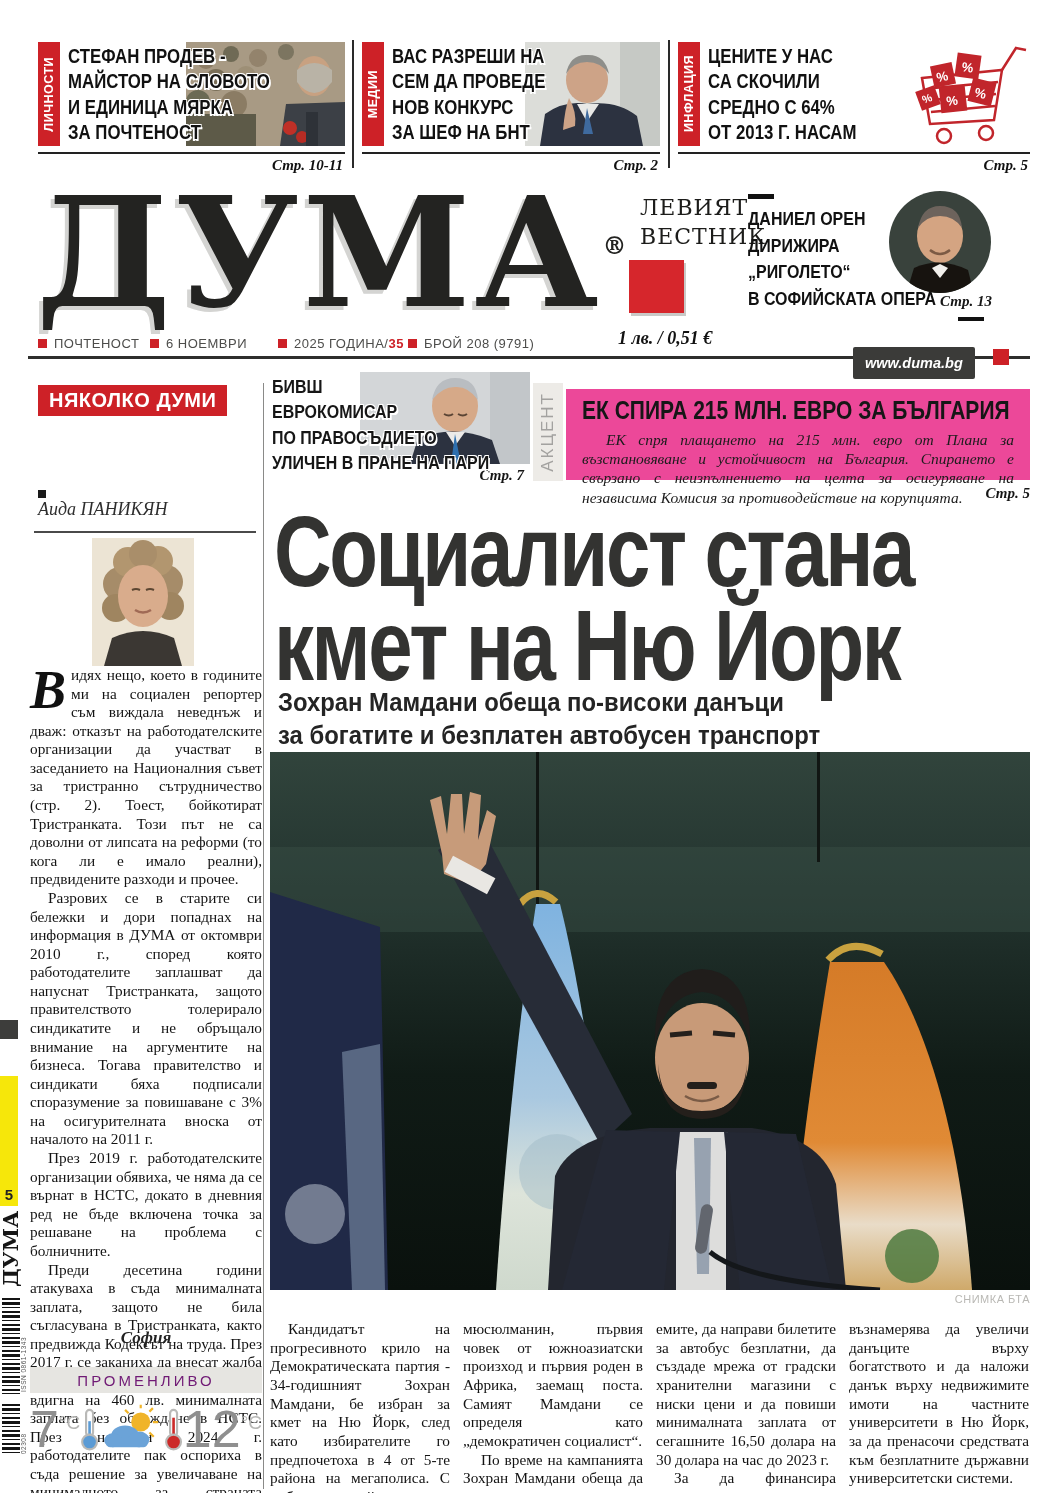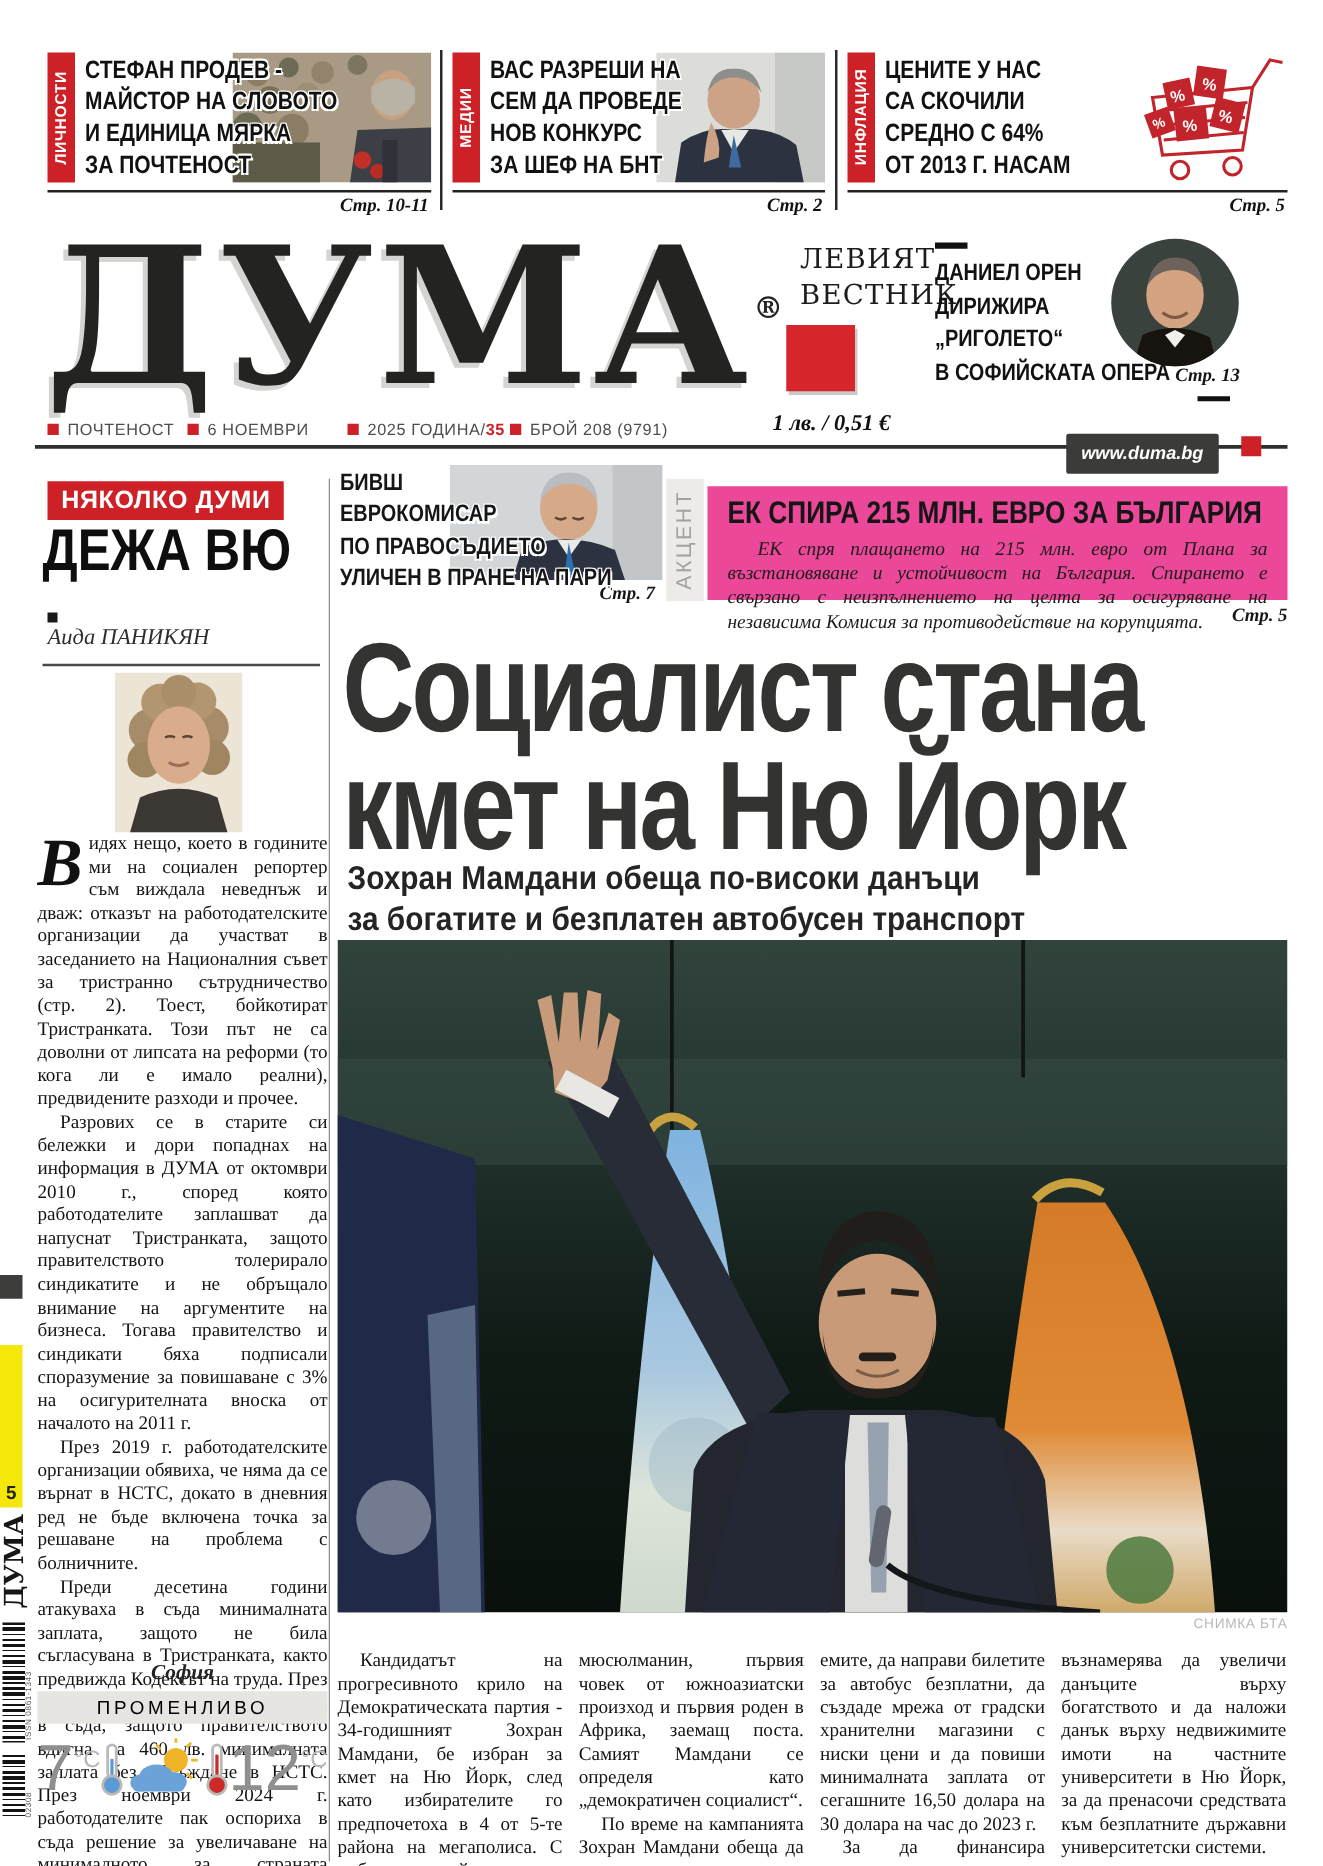--- a/index.html
+++ b/index.html
@@ -44,22 +44,22 @@
   .colrule{position:absolute;left:34px;top:531px;width:222px;height:2px;background:#4a4a4a;}
   .bodycol{position:absolute;left:30px;top:666px;width:232px;font:15.3px "Liberation Serif",serif;
            line-height:1.215;text-align:justify;color:#131313;}
   .bodycol p{margin:0;}
   .bodycol p.ind{text-indent:18px;}
   .drop{float:left;font:italic 700 54px "Liberation Serif",serif;line-height:.82;padding:2px 5px 0 0;color:#111;}
   .pageref{font:700 italic 15px "Liberation Serif",serif;text-align:right;color:#111;margin-top:3px;}
   
   .weather{position:absolute;left:30px;top:1328px;width:232px;text-align:center;}
   .wcity{font:700 italic 17px "Liberation Serif",serif;color:#222;}
-  .wband{margin-top:5px;height:26px;background:#e6e5e1;display:flex;align-items:center;justify-content:center;
-         color:#000000;font-size:15px;letter-spacing:3px;}
+  .wband{margin-top:19px;height:26px;background:#e6e5e1;display:flex;align-items:center;justify-content:center;
+         color:#701a75;font-size:15px;letter-spacing:3px;}
   .wrow{display:flex;align-items:center;justify-content:space-between;margin-top:10px;}
   .wtemp{font:300 52px "Liberation Sans",sans-serif;color:#8f8f8f;line-height:1;}
   .wtemp sup{font-size:19px;color:#b7b7b5;}
   
   .spine-sq{position:absolute;left:0;top:1020px;width:18px;height:19px;background:#3d3d3b;}
   .spine-yellow{position:absolute;left:0;top:1076px;width:18px;height:130px;background:#f6e70a;}
   .spine-five{position:absolute;left:0;bottom:3px;width:18px;text-align:center;font-weight:700;font-size:15px;color:#222;}
   .spine-duma{position:absolute;left:-2px;top:1206px;width:24px;height:86px;display:flex;align-items:center;justify-content:center;}
   .spine-duma span{writing-mode:vertical-rl;transform:rotate(180deg);font:900 21px "DejaVu Serif",serif;color:#161616;}
   .barcode{position:absolute;left:2px;width:18px;background:repeating-linear-gradient(to bottom,#141414 0 2px,#fff 2px 4px,#141414 4px 7px,#fff 7px 9px,#141414 9px 10px,#fff 10px 13px);}
@@ -219,21 +219,20 @@
   <div class="dl-item" style="left:408px;"><i></i><span>БРОЙ 208 (9791)</span></div>
   <div class="price">1 лв. / 0,51 €</div>
 
   <div class="mainrule"></div>
   <div class="webbadge">
       <span>www.duma.bg</span>
     </div>
   <div class="websq"></div>
 
   <div class="badge">НЯКОЛКО ДУМИ</div>
-  <div class="colTitle"><span class="cond">ДЕЖА ВЮ</span></div>
   <div class="bullet"></div>
   <div class="author">Аида ПАНИКЯН</div>
   <div class="colrule"></div>
   <svg class="abs" style="left:92px;top:538px;" width="102" height="128" viewBox="0 0 102 128">
     <rect width="102" height="128" fill="#ece4d4"></rect>
     <circle cx="28" cy="46" r="17" fill="#a68c69"></circle>
       <circle cx="74" cy="44" r="17" fill="#a68c69"></circle>
     <circle cx="36" cy="24" r="15" fill="#b2966f"></circle>
       <circle cx="66" cy="23" r="15" fill="#b2966f"></circle>
     <circle cx="51" cy="16" r="14" fill="#a98e6a"></circle>

